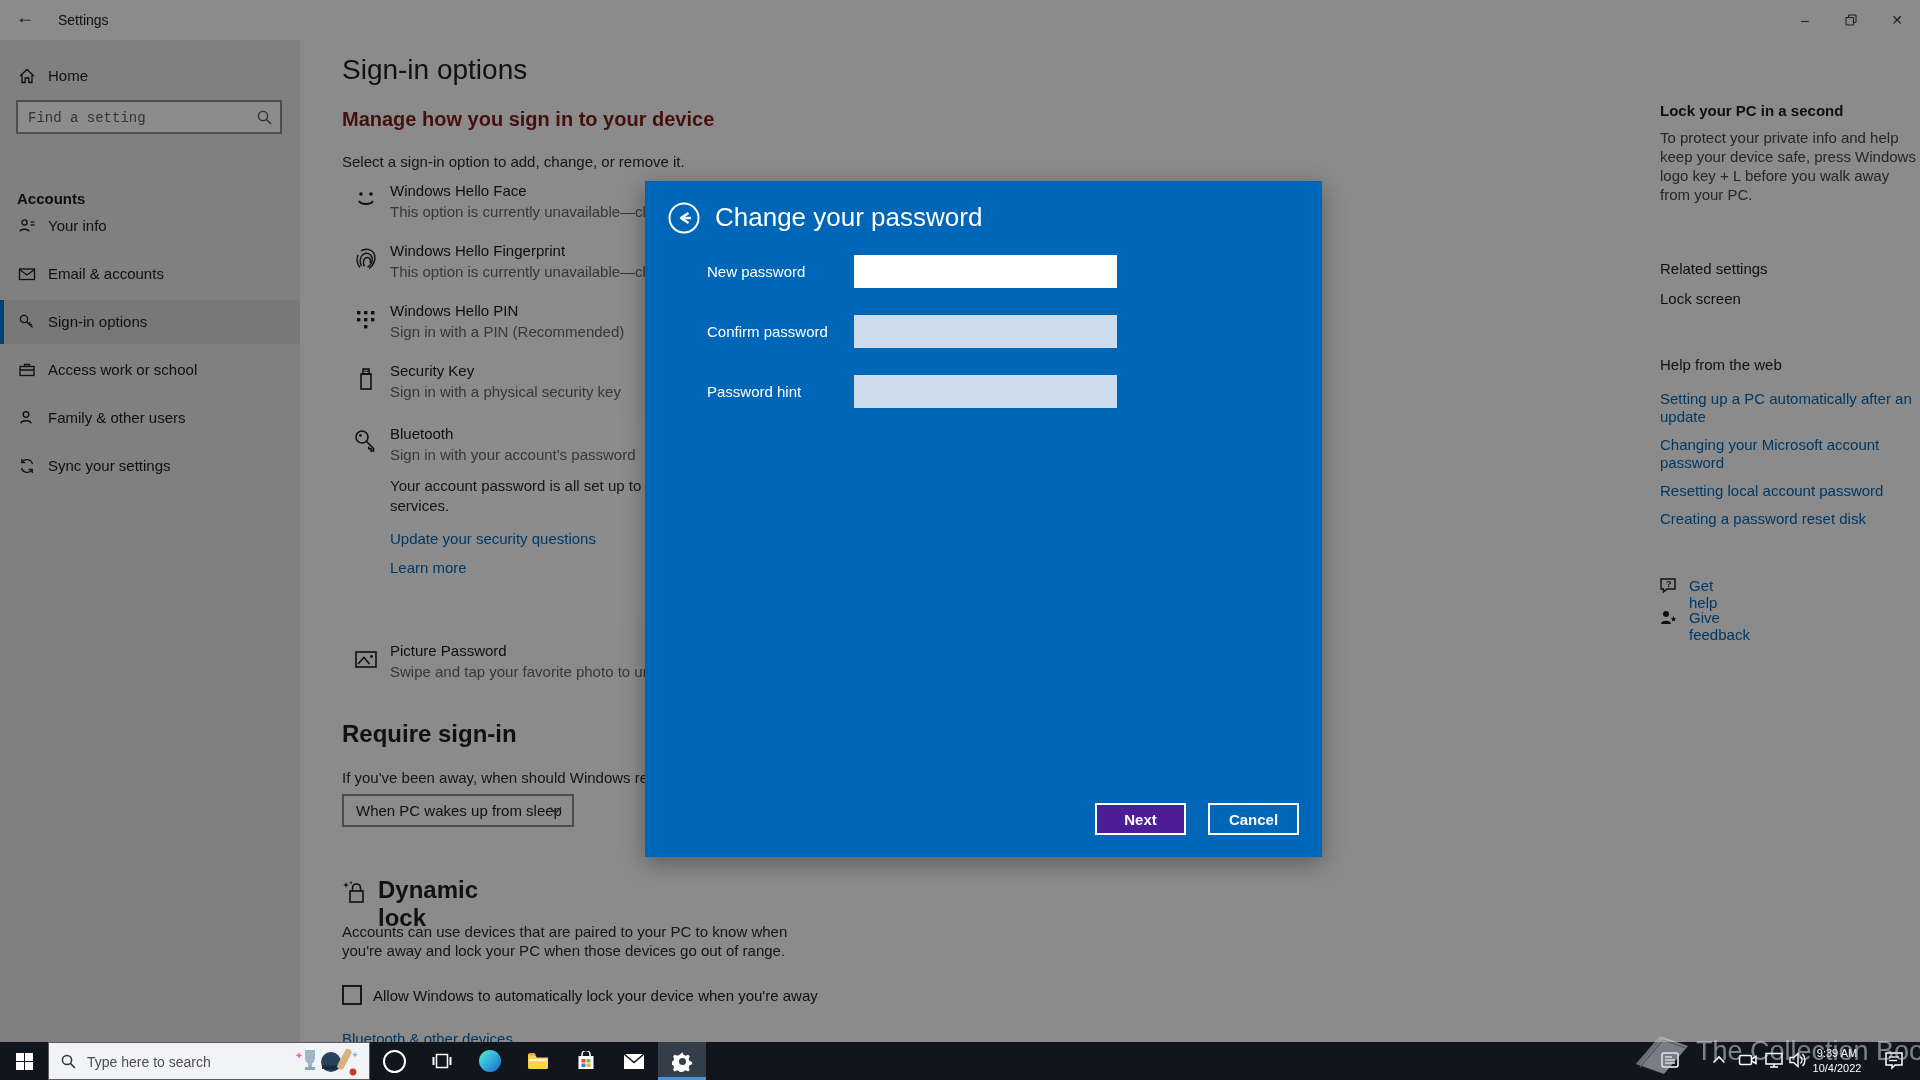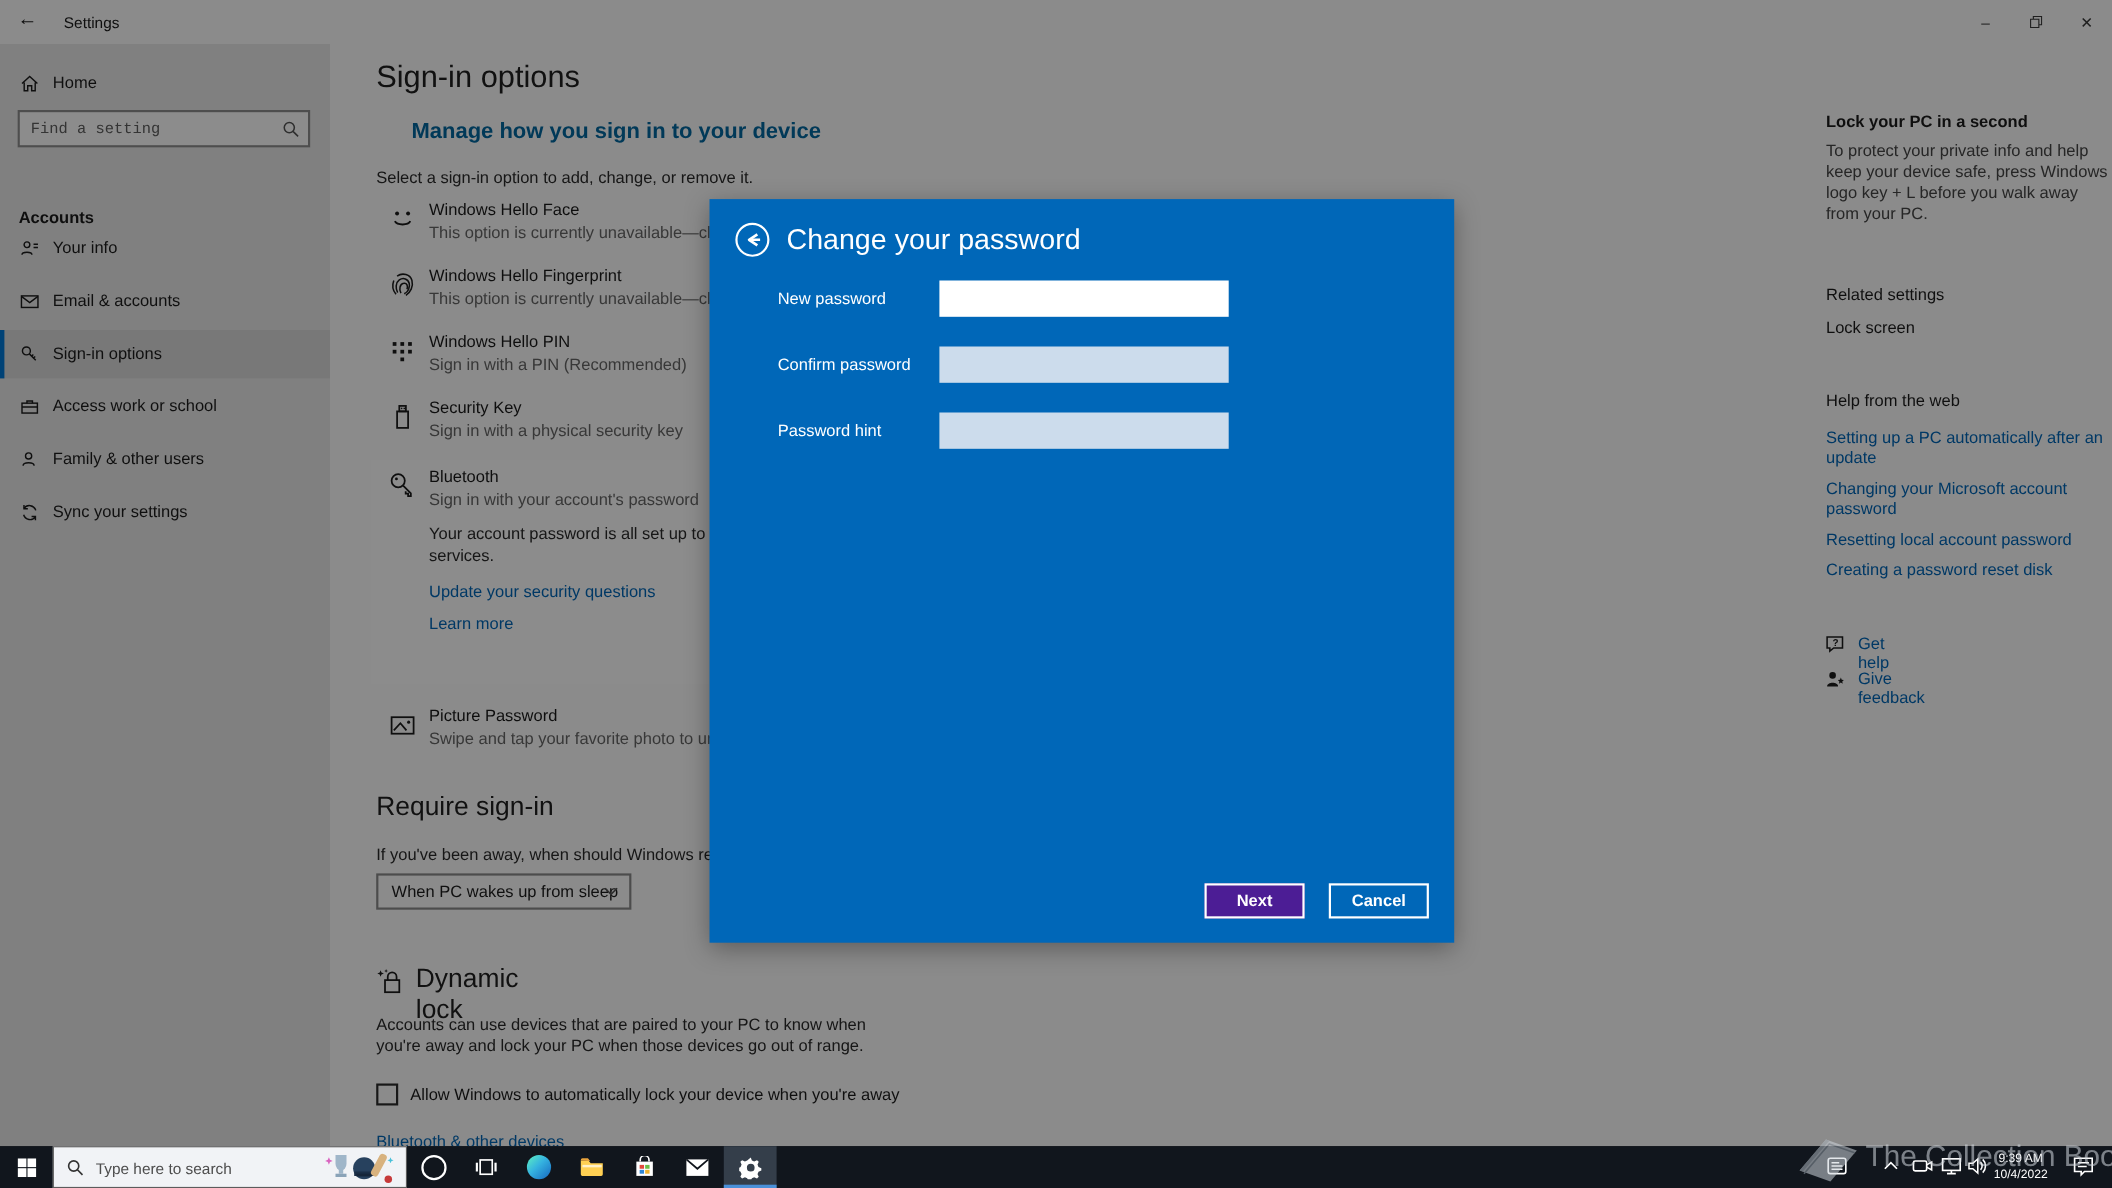--- a/index.html
+++ b/index.html
@@ -20,32 +20,32 @@
   .side-ico{position:absolute;left:18px;top:13px;width:18px;height:18px;}
   .side-label{position:absolute;left:48px;top:13px;font-size:15px;color:#1c1c1c;white-space:nowrap;}
   .side-selected{background:#dadada;}
   .side-accent{position:absolute;left:0;top:0;width:4px;height:44px;background:#0078d7;}
   #side-search{left:16px;top:60px;width:266px;height:34px;background:#fff;border:2px solid #8f8f8f;box-sizing:border-box;}
   #side-search input{position:absolute;left:8px;top:3px;width:220px;height:24px;border:0;outline:0;background:transparent;font-size:14px;color:#333;font-family:Liberation Mono, monospace;}
   #side-search input::placeholder{color:#5f5f5f;opacity:1;}
   .section-label{left:17px;top:150px;font-size:15px;font-weight:bold;color:#1a1a1a;}
   
   .h1{left:342px;top:54px;font-size:28px;font-weight:300;color:#1f1f1f;}
-  .h2{left:342px;top:108px;font-size:20px;font-weight:600;color:#0369a1;margin-left:32px;}
+  .h2{left:342px;top:108px;font-size:20px;font-weight:600;color:#7f1d1d;}
   .intro{left:342px;top:153px;font-size:15px;color:#2a2a2a;white-space:nowrap;}
   .opt-row{left:342px;width:910px;height:56px;}
   .opt-ico{position:absolute;left:10px;top:3px;width:28px;height:28px;}
   .opt-title{position:absolute;left:48px;top:0;font-size:15px;color:#1a1a1a;white-space:nowrap;}
   .opt-sub{position:absolute;left:48px;top:21px;font-size:15px;color:#666;white-space:nowrap;}
   #pw-block{left:337px;top:418px;width:905px;height:204px;background:#fff;}
   #pw-body{position:absolute;left:53px;top:58px;width:600px;font-size:15px;line-height:20px;color:#2a2a2a;}
   .link{color:#0067b8;cursor:pointer;}
   #pw-link1{position:absolute;left:53px;top:112px;font-size:15px;}
   #pw-link2{position:absolute;left:53px;top:141px;font-size:15px;}
-  .h3{font-size:24px;font-weight:400;color:#1f1f1f;}
+  .h3{font-size:24px;font-weight:700;color:#1f1f1f;}
   #req-h{left:342px;top:720px;}
   #req-p{left:342px;top:769px;font-size:15px;color:#2a2a2a;white-space:nowrap;}
   #dropdown{left:342px;top:794px;width:232px;height:33px;border:2px solid #8a8a8a;box-sizing:border-box;}
   #dropdown .val{position:absolute;left:12px;top:6px;font-size:15px;color:#1c1c1c;white-space:nowrap;}
   #dyn-h{left:342px;top:876px;}
   #dyn-h .txt{position:absolute;left:36px;top:0;}
   #dyn-p{left:342px;top:922px;width:470px;font-size:15px;line-height:19px;color:#2a2a2a;}
   #dyn-cb{left:342px;top:985px;}
   #dyn-cb .box{position:absolute;left:0;top:0;width:20px;height:20px;border:2px solid #2d2d2d;box-sizing:border-box;background:transparent;}
   #dyn-cb .lbl{position:absolute;left:31px;top:2px;font-size:15px;color:#1c1c1c;white-space:nowrap;}

